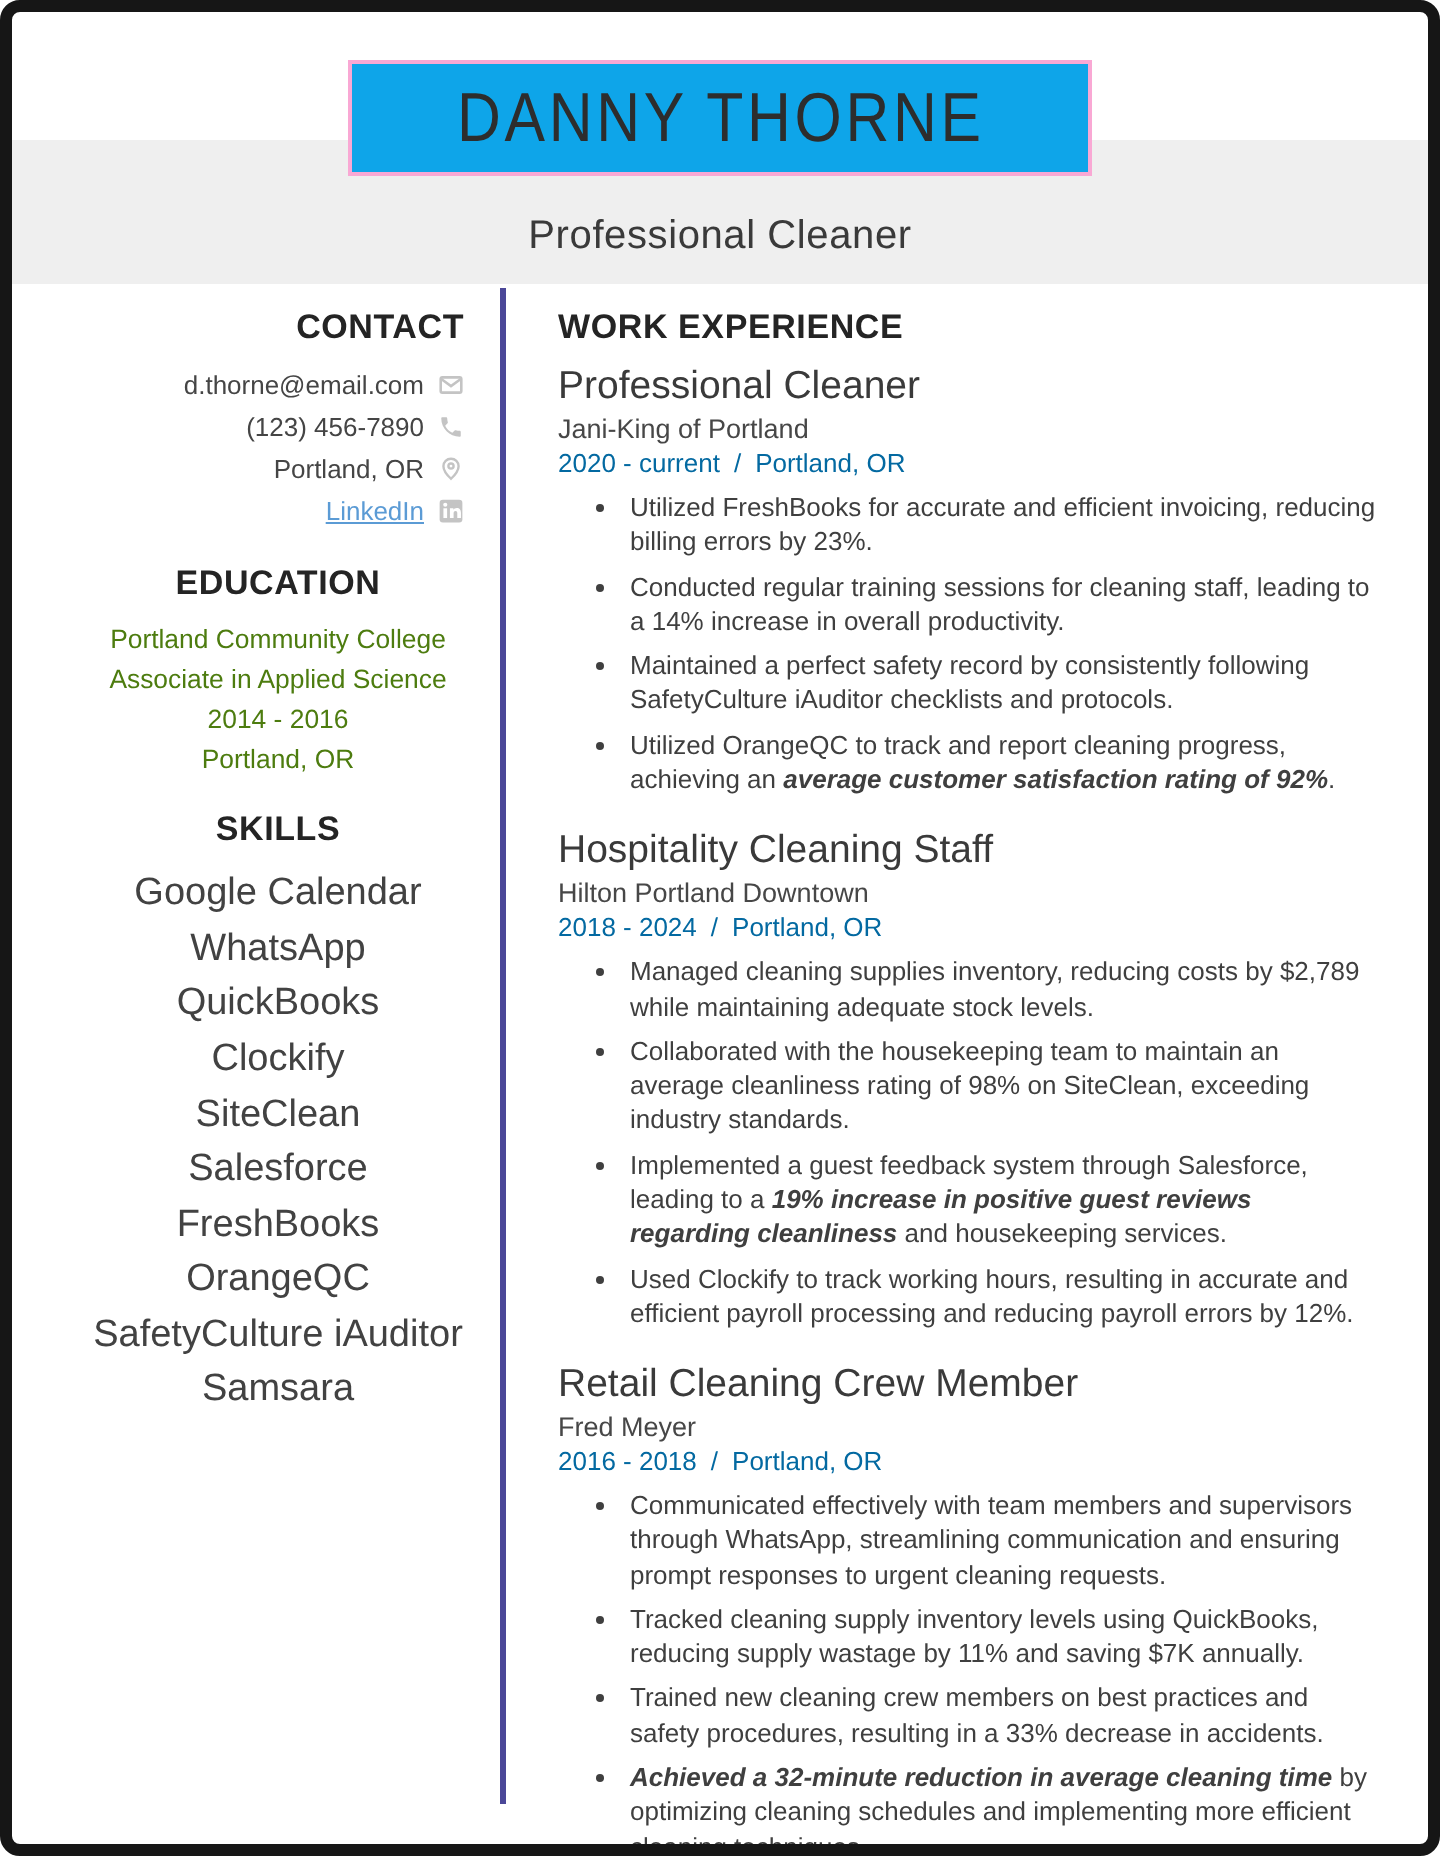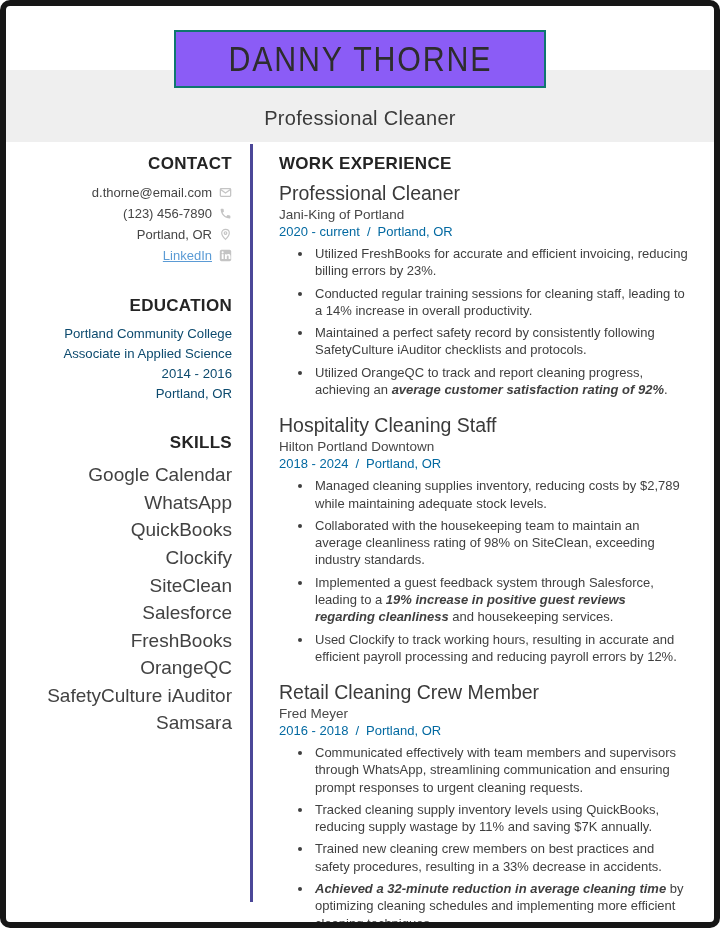--- a/index.html
+++ b/index.html
@@ -12,21 +12,21 @@
   .header { position:relative; height:136px; }
   .band {
     position:absolute; left:0; right:0; top:64px; height:72px;
     background:#efefef; display:flex; justify-content:center; align-items:center;
     padding-top:24px; box-sizing:border-box;
   }
   .subtitle { font-size:20px; color:#3a3a3a; letter-spacing:0.3px; }
   .name-box {
     position:absolute; top:24px; left:50%; transform:translateX(-50%);
     width:372px; height:58px; box-sizing:border-box;
-    background:#8b5cf6; border:2px solid #0f766e; z-index:2;
+    background:#0ea5e9; border:2px solid #f9a8d4; z-index:2;
     display:flex; align-items:center; justify-content:center;
   }
   .name {
     margin:0; font-size:33px; font-weight:500; color:#2d2d2d;
     letter-spacing:2px; transform:scale(0.92,1.05); white-space:nowrap;
   }
   
   .columns { display:flex; align-items:stretch; height:780px; padding-top:2px; box-sizing:border-box; }
   .sidebar { width:244px; box-sizing:border-box; padding:0 18px 0 40px; text-align:right; }
   .divider { width:3px; background:#4b4798; margin-bottom:20px; }
@@ -38,22 +38,22 @@
   }
   
   .contact-item {
     display:flex; justify-content:flex-end; align-items:center;
     font-size:13px; color:#454545; line-height:1.62;
   }
   .contact-item .icon { width:13px; height:13px; margin-left:7px; color:#c4c4c4; flex:none; display:inline-flex; }
   .contact-item .icon svg { width:13px; height:13px; }
   .contact-link { color:#5b9bd5; text-decoration:underline; cursor:pointer; }
   
-  .edu-line { font-size:13.2px; color:#0c4a6e; line-height:1.5; }
-  .sidebar-section { margin-top:30px; }
+  .edu-line { font-size:13.2px; color:#4d7c0f; line-height:1.5; }
+  .sidebar-section { margin-top:16px;text-align:center; }
   
   .skill { font-size:19px; color:#424242; line-height:1.45; }
   
   .job-title { margin:16px 0 2px; font-size:19.5px; font-weight:normal; color:#3a3a3a; }
   .job:first-of-type .job-title { margin-top:8px; }
   .company { font-size:13.5px; color:#474747; margin:1px 0; }
   .dateline { font-size:13px; color:#0369a1; margin:2px 0 6px; }
   .sep { margin:0 7px; }
   .bullets { margin:0; padding-left:34px; list-style:disc; }
   .bullets li { font-size:13px; line-height:1.33; color:#3f3f3f; margin-bottom:5px; padding-left:2px; }

